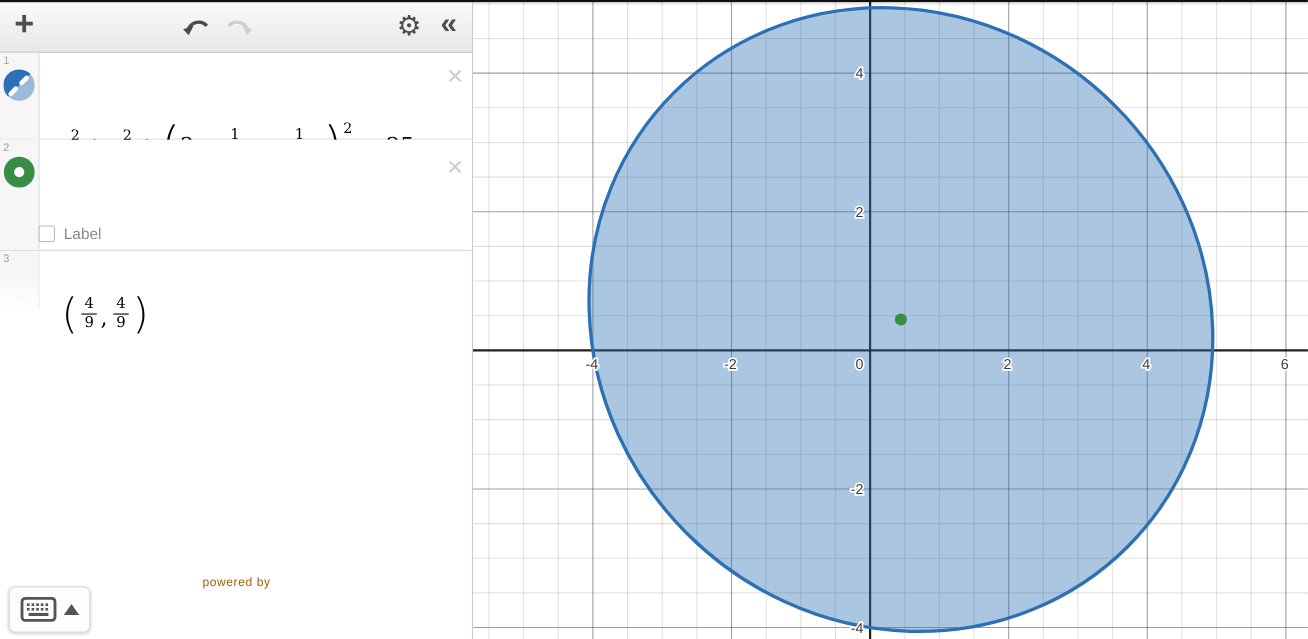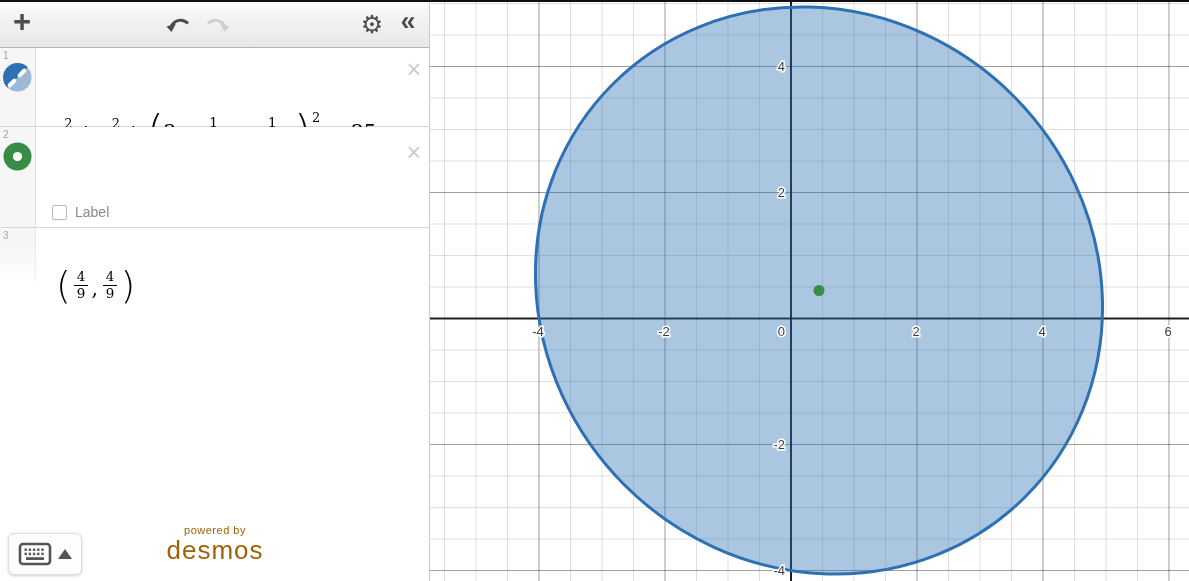--- a/index.html
+++ b/index.html
@@ -37,21 +37,21 @@
   .mo { padding:0 5px; }
   .msup { font-size:13px; position:relative; top:-8px; padding-left:1px; }
   .frac { display:inline-flex; flex-direction:column; align-items:center; font-size:13.5px; line-height:1.15; margin:0 3px; }
   .frac .num { padding:0 3px; }
   .frac .den { border-top:1px solid #000; padding:0 3px; }
   .paren { font-family:"DejaVu Sans", sans-serif; font-weight:200; color:#000; }
   .paren-lg { font-size:44px; }
   .paren-md { font-size:38px; }
   .rel { padding:0 8px 0 6px; }
 
-  #label-option { position:absolute; left:52px; top:77px; display:flex; align-items:center; cursor:pointer; }
+  #label-option { position:absolute; left:35px; top:77px; display:flex; align-items:center; cursor:pointer; }
   #label-checkbox { width:15px; height:15px; border:1px solid #b9b9b9; border-radius:2px; background:#fff; }
   #label-text { margin-left:8px; font-size:14px; color:#8b8b8b; font-family:"Liberation Sans", sans-serif; }
 
   #kbd-btn { position:absolute; left:8px; top:533px; width:74px; height:42px; background:#fdfdfd;
              border:1px solid #ddd; border-radius:6px; box-shadow:0 1px 3px rgba(0,0,0,0.18);
              display:flex; align-items:center; justify-content:center; gap:6px; cursor:pointer; }
   #kbd-tri { width:0; height:0; border-left:7px solid transparent; border-right:7px solid transparent; border-bottom:10px solid #555; }
 
   #watermark { position:absolute; left:130px; top:524px; width:170px; text-align:center; color:#a16207; pointer-events:none; }
   #powered-by { font-size:11px; letter-spacing:0.5px; }
@@ -180,21 +180,20 @@
             <rect x="19.1" y="10.7" width="2.4" height="2.4"></rect>
           <rect x="23.3" y="10.7" width="2.4" height="2.4"></rect>
           <rect x="8" y="15.2" width="18" height="2.8"></rect>
         </g>
       </svg>
       <div id="kbd-tri"></div>
     </div>
 
     <div id="watermark">
       <div id="powered-by">powered by</div>
-      <div id="brand">desmos</div>
     </div>
   </div>
 
   <div id="graph">
     <svg id="graph-svg" width="759" height="581" viewBox="0 0 759 581" xmlns="http://www.w3.org/2000/svg">
         <line x1="14.50250255235439" y1="0" x2="14.50250255235439" y2="581" stroke="rgba(0,0,0,0.12)" stroke-width="1"></line>
         <line x1="46.00229089369755" y1="0" x2="46.00229089369755" y2="581" stroke="rgba(0,0,0,0.12)" stroke-width="1"></line>
         <line x1="77.50207923504071" y1="0" x2="77.50207923504071" y2="581" stroke="rgba(0,0,0,0.12)" stroke-width="1"></line>
         <line x1="140.50165591772705" y1="0" x2="140.50165591772705" y2="581" stroke="rgba(0,0,0,0.12)" stroke-width="1"></line>
         <line x1="172.0014442590702" y1="0" x2="172.0014442590702" y2="581" stroke="rgba(0,0,0,0.12)" stroke-width="1"></line>

